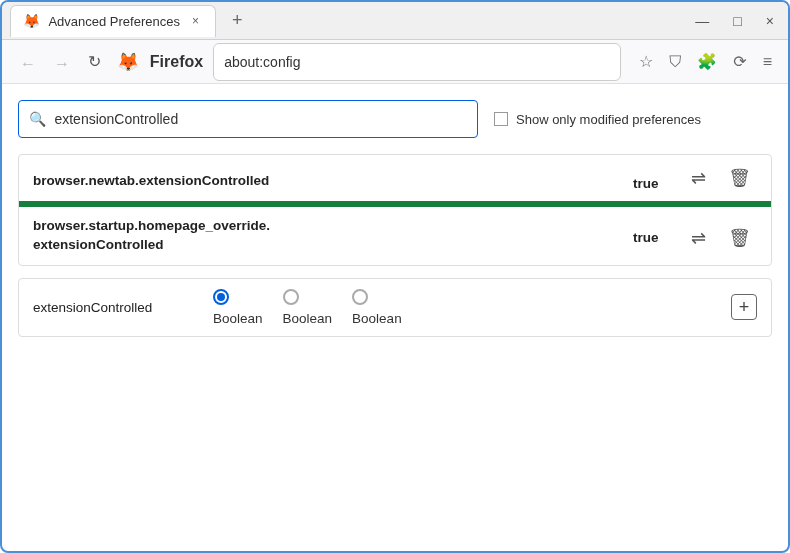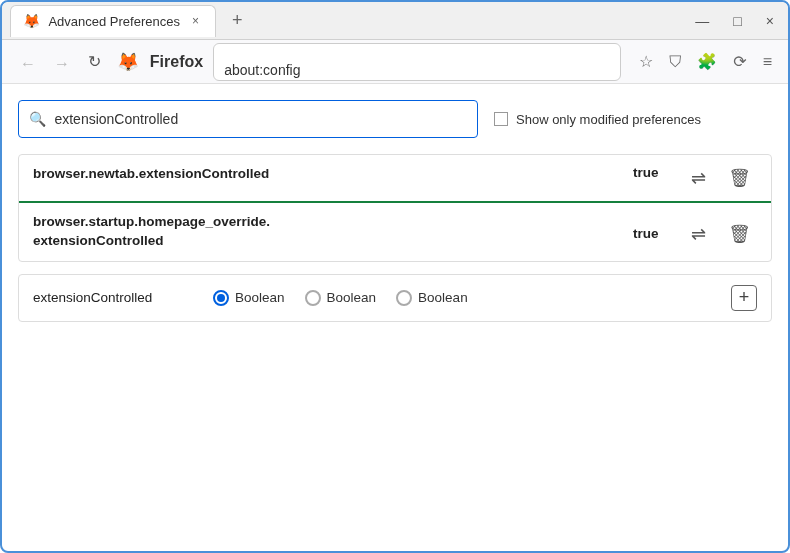--- a/index.html
+++ b/index.html
@@ -77,21 +77,21 @@
       font-size: 16px;
       color: #555;
       cursor: pointer;
       padding: 4px 6px;
       border: none;
       background: none;
     }
     .nav-btn.disabled { color: #bbb; cursor: default; }
     .url-bar {
       display: flex;
-      align-items: flex-start;
+      align-items: center;
       background: #fff;
       border: 1px solid #ccc;
       border-radius: 6px;
       padding: 18px 10px;
       height: 32px;
       flex: 1;
       gap: 6px;
       font-size: 14px;
       color: #333;
     }
@@ -162,23 +162,23 @@
 
     
     .results-table {
       border: 1px solid #ddd;
       border-radius: 4px;
       overflow: hidden;
       margin-bottom: 12px;
     }
     .table-row {
       display: flex;
-      align-items: flex-start;
+      align-items: flex-end;
       padding: 10px 14px;
-      border-bottom: 2px solid #15803d;
+      border-bottom: 6px solid #15803d;
       gap: 12px;
     }
     .table-row:last-child { border-bottom: none; }
     .pref-name {
       font-weight: bold;
       font-size: 13.5px;
       color: #222;
       flex: 1;
       line-height: 1.4;
     }
@@ -222,20 +222,21 @@
       display: flex;
       align-items: center;
       gap: 20px;
     }
     .radio-item {
       display: flex;
       gap: 6px;
       font-size: 13.5px;
       color: #333;
       cursor: pointer;
+      flex-direction: column;
     }
     .radio-circle {
       width: 16px;
       height: 16px;
       border-radius: 50%;
       border: 2px solid #aaa;
       background: #fff;
       display: flex;
       align-items: center;
       justify-content: center;

